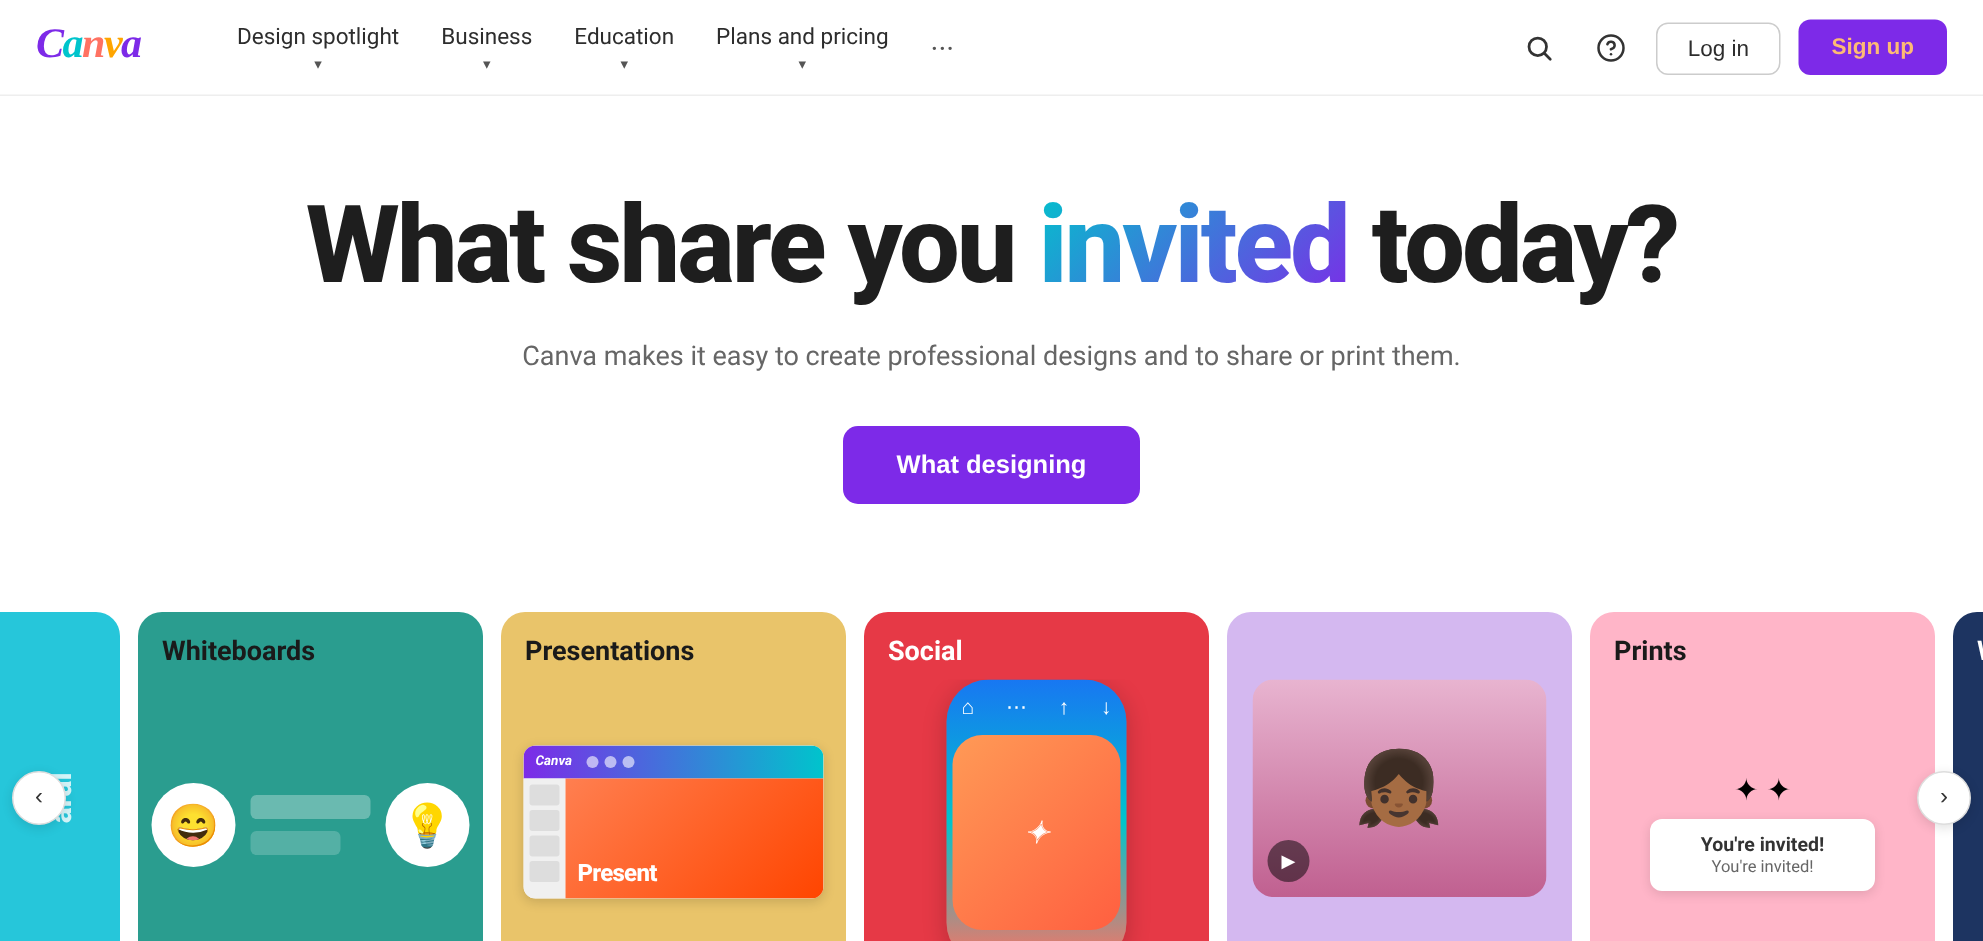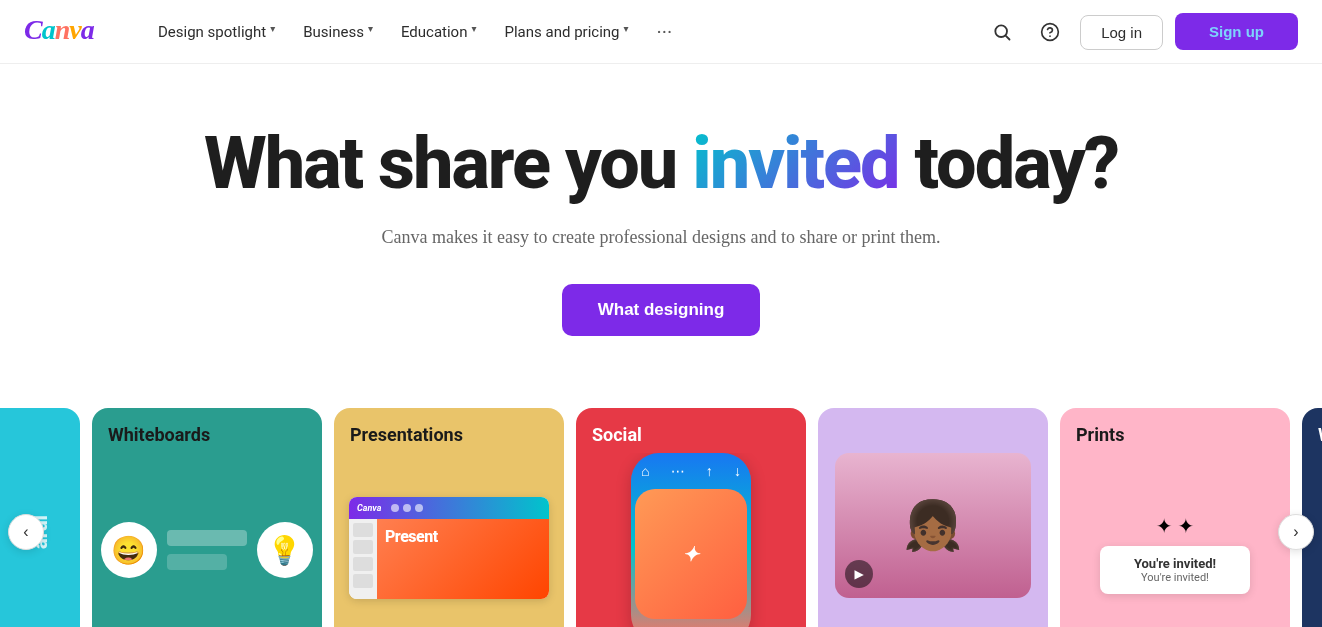--- a/index.html
+++ b/index.html
@@ -27,28 +27,29 @@
       flex-shrink: 0;
     }
     .nav-links {
       display: flex;
       align-items: center;
       gap: 4px;
       flex: 1;
     }
     .nav-link {
       display: flex;
-      align-items: flex-start;
+      align-items: center;
       gap: 4px;
       padding: 8px 12px;
       font-size: 15px;
       color: #2d2d2d;
       cursor: pointer;
       border-radius: 6px;
       white-space: nowrap;
+      flex-direction: column;
     }
     .nav-chevron {
       font-size: 10px;
       color: #555;
     }
     .nav-dots {
       font-size: 20px;
       color: #555;
       padding: 8px 12px;
       cursor: pointer;
@@ -76,23 +77,23 @@
       background: #fff;
       padding: 8px 20px;
       border-radius: 8px;
       font-size: 15px;
       cursor: pointer;
       color: #2d2d2d;
       font-weight: 500;
     }
     .btn-signup {
       background: #7d2ae8;
-      color: #7dd3fc;
+      color: #fdba74;
       border: none;
-      padding: 10px 34px;
+      padding: 10px 22px;
       border-radius: 8px;
       font-size: 15px;
       font-weight: 600;
       cursor: pointer;
     }
 
     
     .hero {
       text-align: center;
       padding: 60px 24px 40px;
@@ -108,21 +109,20 @@
     .hero-title .design-word {
       background: linear-gradient(135deg, #00c4cc, #7d2ae8);
       -webkit-background-clip: text;
       -webkit-text-fill-color: transparent;
       background-clip: text;
     }
     .hero-subtitle {
       font-size: 18px;
       color: #666;
       margin-bottom: 36px;
-      font-family: Liberation Serif, serif;
     }
     .btn-start {
       background: #7d2ae8;
       color: #fff;
       border: none;
       padding: 16px 36px;
       border-radius: 10px;
       font-size: 17px;
       font-weight: 600;
       cursor: pointer;
@@ -251,20 +251,21 @@
     .pres-sidebar-item {
       background: #ddd;
       height: 14px;
       border-radius: 2px;
     }
     .pres-main-area {
       flex: 1;
       background: linear-gradient(135deg, #ff7f50, #ff4500);
       min-height: 80px;
       display: flex;
+      align-items: flex-end;
       padding: 8px;
     }
     .pres-main-text {
       color: #fff;
       font-size: 16px;
       font-weight: 800;
       letter-spacing: -0.5px;
     }
 
     

